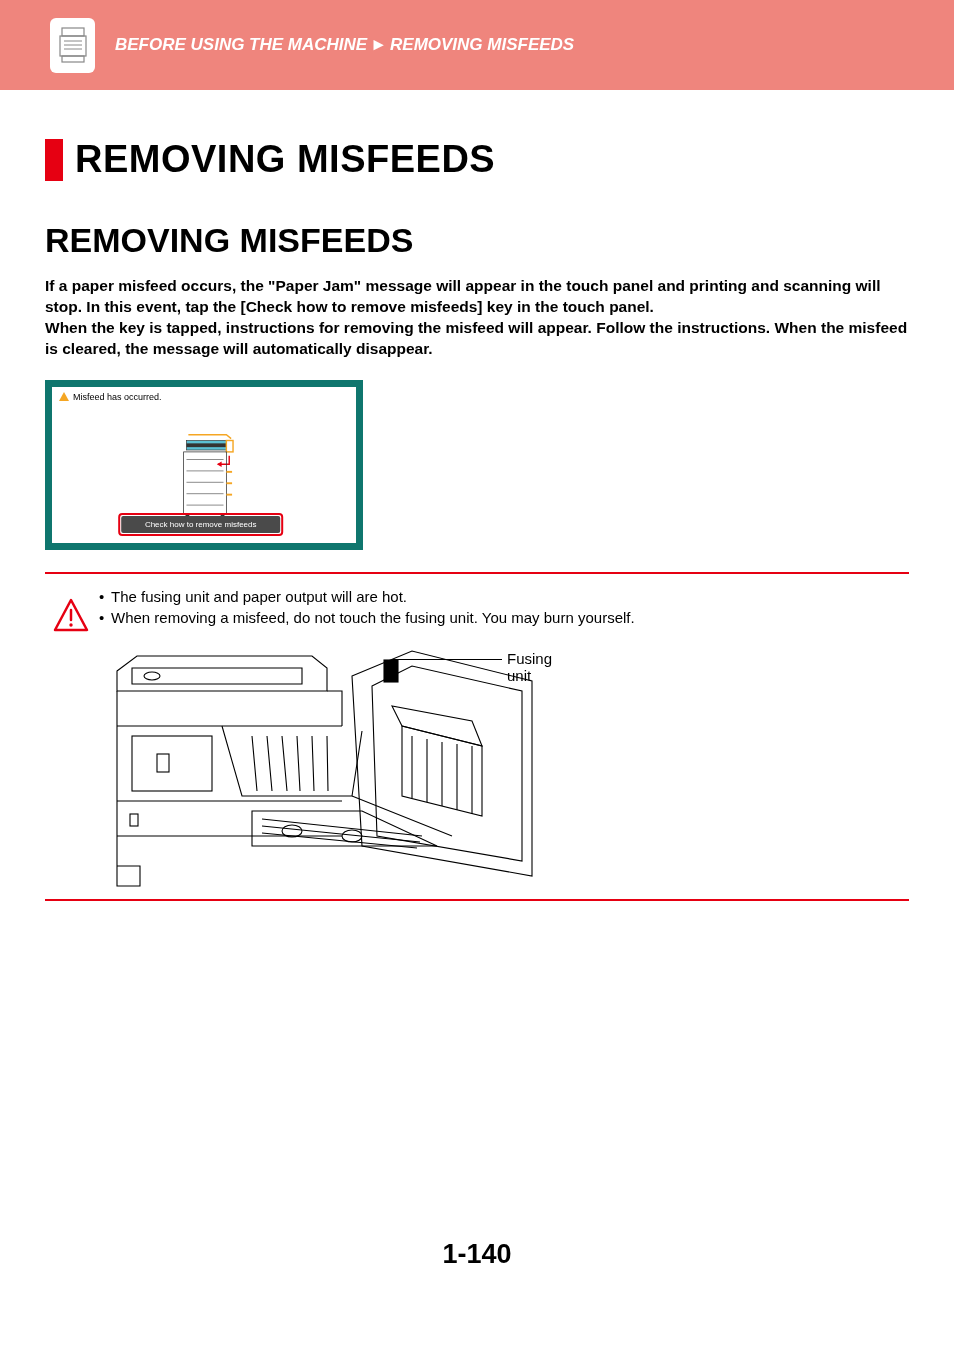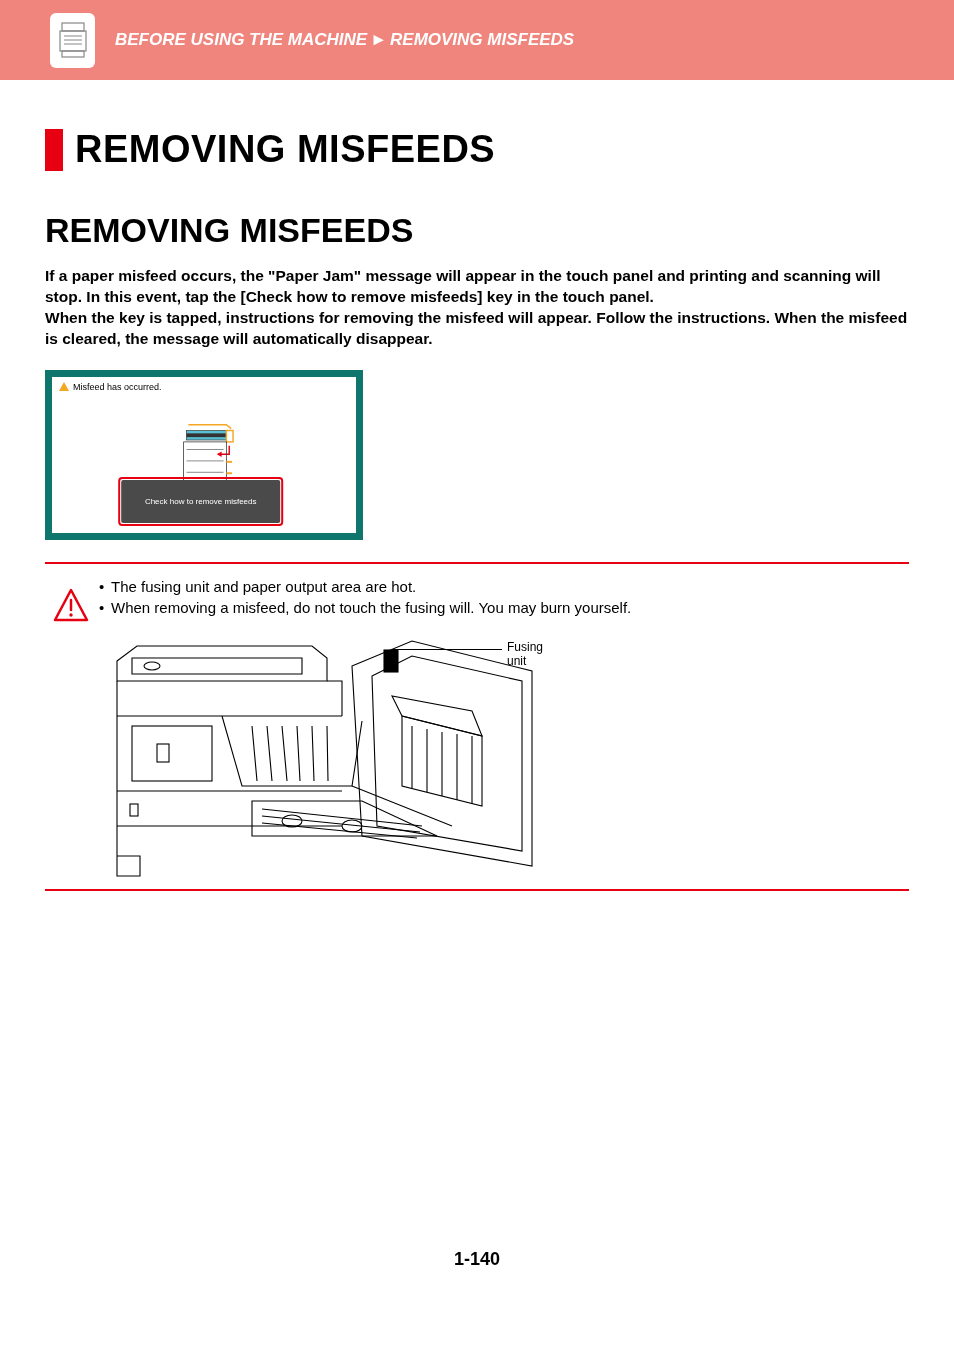--- a/index.html
+++ b/index.html
@@ -9,21 +9,21 @@
     }
     body {
       font-family: Arial, Helvetica, sans-serif;
       background: #ffffff;
       width: 954px;
       height: 1350px;
       position: relative;
     }
     .header-band {
       background: #ef857d;
-      height: 80px;
+      height: 90px;
       width: 100%;
       display: flex;
       align-items: center;
       padding-left: 50px;
     }
     .header-icon {
       background: #ffffff;
       border-radius: 6px;
       width: 45px;
       height: 55px;
@@ -120,21 +120,21 @@
     .panel-button-outer {
       border: 2px solid #e60012;
       border-radius: 4px;
       padding: 1px;
     }
     .panel-button {
       background: #4a4a4a;
       color: #fff;
       font-size: 8px;
       text-align: center;
-      padding: 17px 0;
+      padding: 4px 0;
       border-radius: 2px;
     }
     .warning-section {
       border-top: 2px solid #e60012;
       border-bottom: 2px solid #e60012;
       padding: 12px 0 8px 0;
       display: flex;
       align-items: flex-start;
     }
     .warning-icon {
@@ -173,29 +173,29 @@
       top: 23px;
       left: 290px;
       width: 110px;
       height: 1px;
       background: #000;
     }
     .callout-label {
       position: absolute;
       top: 14px;
       left: 405px;
-      font-size: 12px;
+      font-size: 15px;
     }
     .page-number {
       position: absolute;
       bottom: 80px;
       left: 0;
       width: 100%;
       text-align: center;
-      font-size: 18px;
+      font-size: 27px;
       font-weight: bold;
     }
   </style>
 </head>
 <body>
 
 <div class="header-band">
   <div class="header-icon">
     <svg class="printer-icon-svg" viewBox="0 0 28 38">
       <rect x="3" y="2" width="22" height="8" fill="none" stroke="#888" stroke-width="1.2"></rect>
@@ -254,22 +254,22 @@
   </div>
 
   <div class="warning-section">
     <svg class="warning-icon" viewBox="0 0 36 36">
       <polygon points="18,2 34,32 2,32" fill="none" stroke="#e60012" stroke-width="2.5" stroke-linejoin="round"></polygon>
       <line x1="18" y1="12" x2="18" y2="22" stroke="#e60012" stroke-width="2.5" stroke-linecap="round"></line>
       <circle cx="18" cy="27" r="1.7" fill="#e60012"></circle>
     </svg>
     <div class="warning-content">
       <ul class="bullet-list">
-        <li>The fusing unit and paper output area are hot.</li>
-        <li>When removing a misfeed, do not touch the fusing will. You may burn yourself.</li>
+        <li>The fusing unit and paper output will are hot.</li>
+        <li>When removing a misfeed, do not touch the fusing unit. You may burn yourself.</li>
       </ul>
       <div class="machine-figure">
         <svg viewBox="0 0 440 255" width="440" height="255">
           <g fill="none" stroke="#000" stroke-width="1.1">
             <path d="M 15 35 L 35 20 L 210 20 L 225 32 L 225 55 L 15 55 Z"></path>
             <path d="M 30 32 L 200 32 L 200 48 L 30 48 Z"></path>
             <ellipse cx="50" cy="40" rx="8" ry="4"></ellipse>
             <path d="M 15 55 L 15 250 L 38 250 L 38 230 L 15 230"></path>
             <path d="M 225 55 L 240 55 L 240 90"></path>
             <path d="M 15 90 L 240 90"></path>

